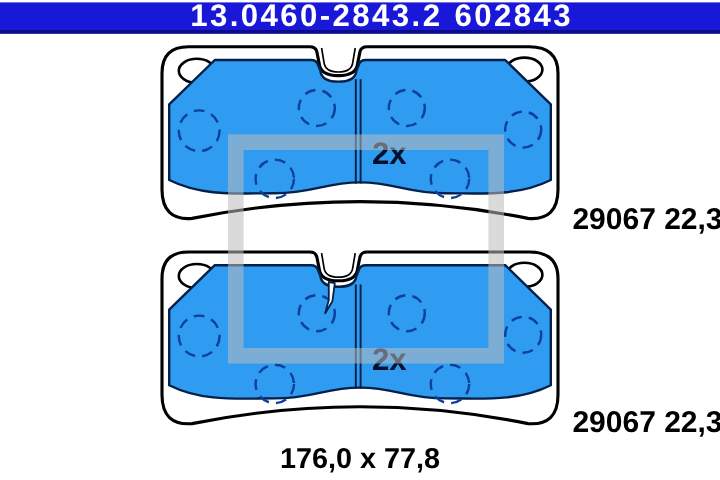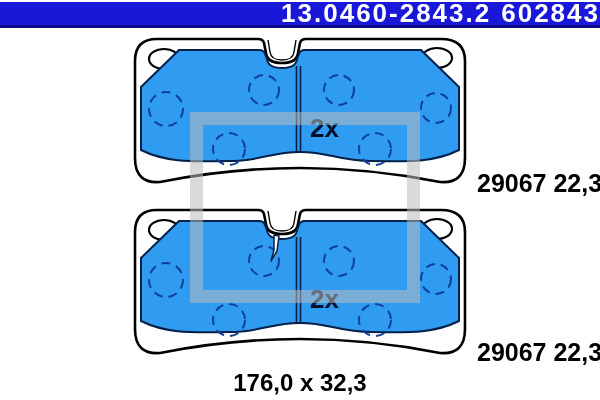--- a/index.html
+++ b/index.html
@@ -4,21 +4,21 @@
 <style>
   html,body{margin:0;padding:0;background:#fff;}
   .stage{
     position:relative;width:600px;height:400px;background:#fff;overflow:hidden;
     font-family:"Liberation Sans",sans-serif;
   }
   
   .topbar{
     position:absolute;top:2px;left:0;width:600px;height:26px;box-sizing:border-box;
     background:var(--header_bg);border-bottom:3px solid var(--header_border);
-    display:flex;justify-content:flex-end;align-items:center;gap:10px;
+    display:flex;justify-content:center;align-items:center;gap:10px;
     padding-left:36px;
     color:var(--header_text);font-weight:bold;font-size:26px;letter-spacing:2px;
     white-space:nowrap;
   }
   svg.drawing{position:absolute;left:0;top:0;}
   .plate{fill:#ffffff;stroke:#000000;stroke-width:2.6;stroke-linejoin:round;}
   .hole{fill:#ffffff;stroke:#000000;stroke-width:2.2;}
   .friction{fill:var(--pad_blue);stroke:var(--outline_navy);stroke-width:2;stroke-linejoin:round;}
   .notch-inner{fill:none;stroke:#000000;stroke-width:1.4;}
   .split{stroke:var(--outline_navy);stroke-width:1.6;}
@@ -102,15 +102,15 @@
       <use href="#pad-shape"></use>
       <path class="wear-pin" d="M 141,27 L 146,28 L 144,43 L 138,53 L 141,42 Z"></path>
       <text class="qty" x="177" y="100">2x</text>
     </g>
   </svg>
 
   <div class="wm-frame"></div>
 
   <div class="ref ref1">29067 22,3</div>
   <div class="ref ref2">29067 22,3</div>
-  <div class="dims">176,0 x 32,3</div>
+  <div class="dims">176,0 x 77,8</div>
 
 </div>
 
 </body></html>

